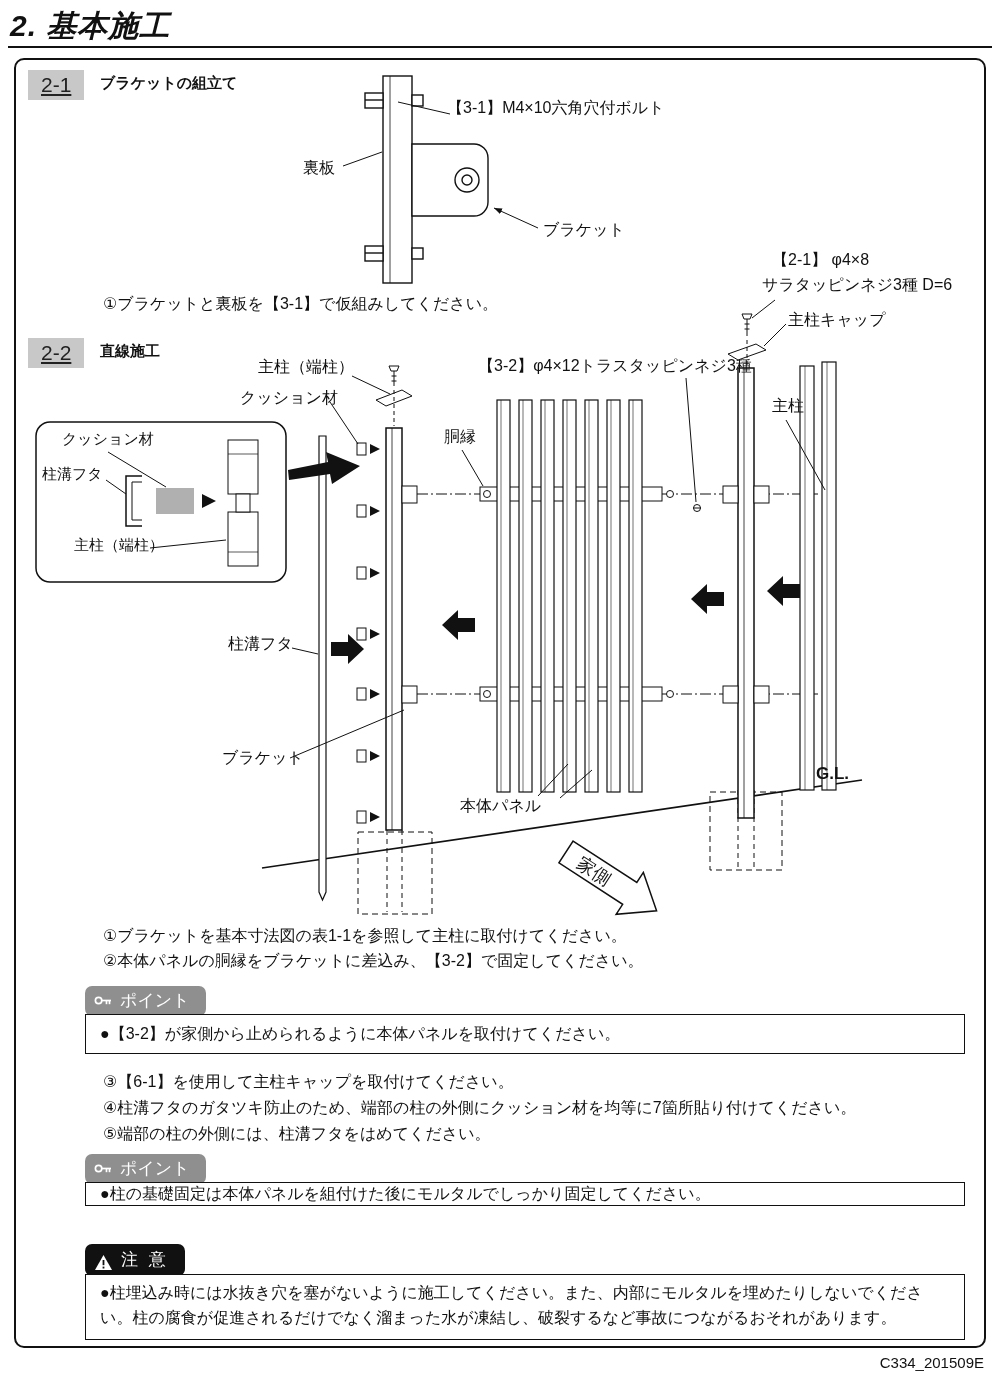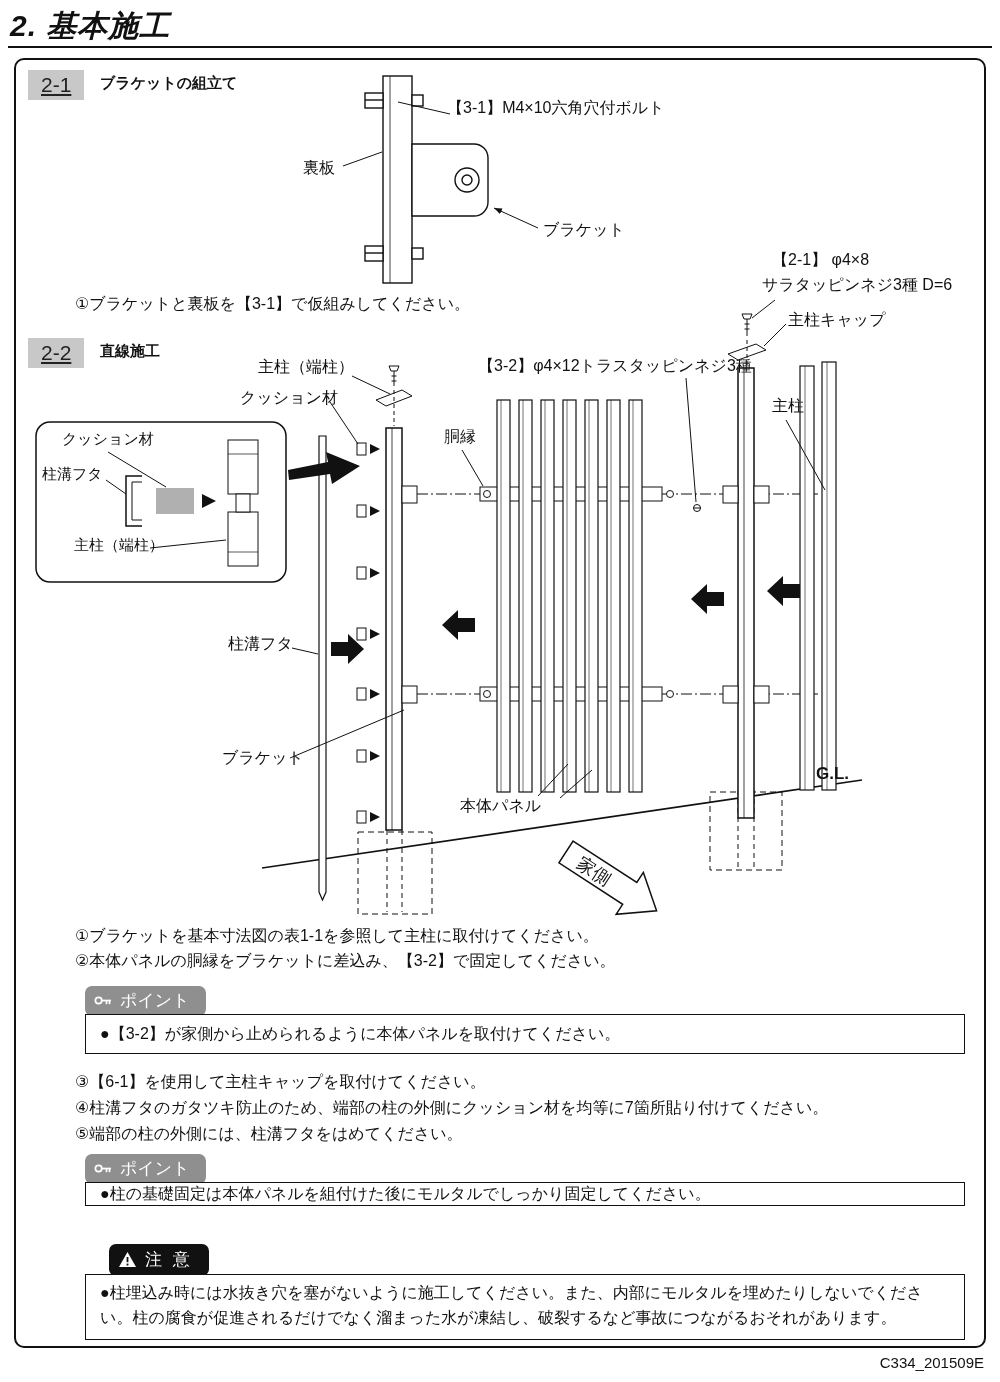--- a/index.html
+++ b/index.html
@@ -7,25 +7,25 @@
   body { font-family:"Liberation Sans","DejaVu Sans",sans-serif; color:#111; }
   .page { position:relative; width:1000px; height:1382px; background:#fff; overflow:hidden; }
   .abs { position:absolute; }
   .doc-title { position:absolute; left:10px; top:6px; font-size:30px; font-weight:bold; letter-spacing:1px;font-style:italic; }
   .title-rule { position:absolute; left:8px; top:46px; width:984px; height:2px; background:#111; }
   .outer-border { position:absolute; left:14px; top:58px; width:972px; height:1290px; border:2px solid #111; border-radius:10px; }
   .sec-num { position:absolute; background:#c8c8c8; color:#222; font-size:21px; padding:3px 13px;text-decoration:underline; }
   .sec-title { position:absolute; font-size:15px; font-weight:bold; }
   .lbl { position:absolute; font-size:16px; white-space:nowrap; }
   .lbl-s { position:absolute; font-size:15px; white-space:nowrap; }
-  .step { position:absolute; font-size:16px; white-space:nowrap; }
+  .step { position:absolute; font-size:16px; white-space:nowrap;margin-left:28px; }
   .point-tab { position:absolute; display:flex; align-items:center; gap:7px; background:#8f8f8f; color:#fff;
                border-radius:7px; padding:3px 16px 4px 9px; font-size:17px; }
-  .caution-tab { position:absolute; display:flex; align-items:center; gap:8px; background:#111; color:#fff;
-               border-radius:7px; padding:4px 16px 5px 9px; font-size:17px; letter-spacing:3px;margin-left:24px; }
+  .caution-tab { position:absolute; display:flex; align-items:flex-end; gap:8px; background:#111; color:#fff;
+               border-radius:7px; padding:4px 16px 5px 9px; font-size:17px; letter-spacing:3px; }
   .note-box { position:absolute; border:1.5px solid #111; display:flex; align-items:center; padding:6px 14px; font-size:16px; line-height:1.55; background:#fff; }
   .gl { font-weight:bold; font-size:17px; }
   svg { overflow:visible; }
 </style>
 </head>
 <body>
 
 <div class="page">
 
   <div class="doc-title">2. 基本施工</div>

